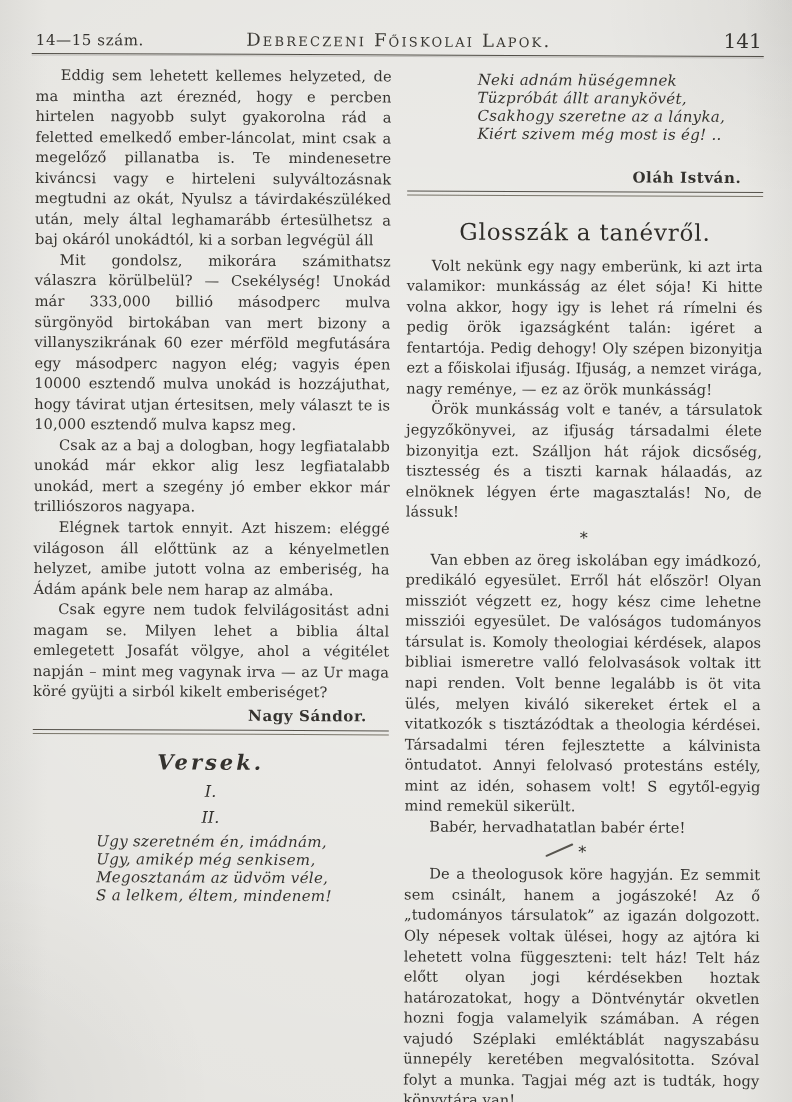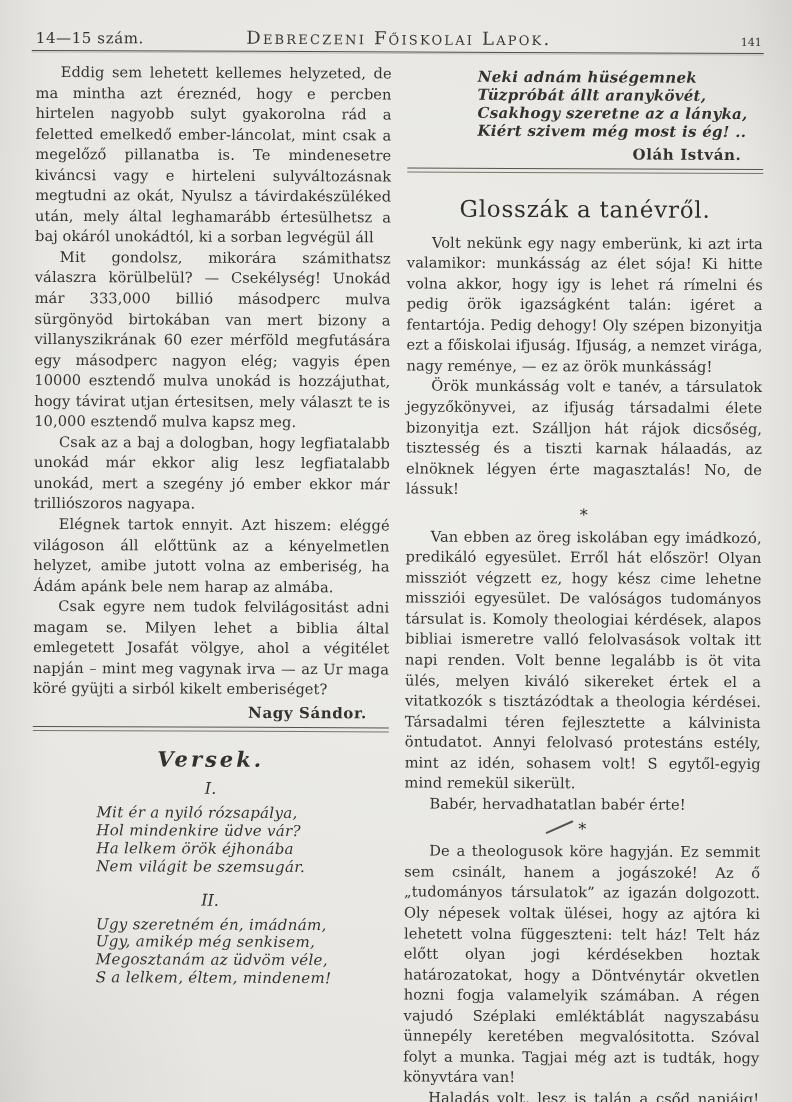--- a/index.html
+++ b/index.html
@@ -25,21 +25,21 @@
     display: flex; align-items: baseline;
     padding: 26px 30px 0 36px;
   }
   .issue-no { width: 168px; font-size: 15px; letter-spacing: 0.6px; }
   .journal-title {
     flex: 1; text-align: center;
     font-variant: small-caps;
     font-size: 18px; letter-spacing: 2.2px;
     color: #3a3833;
   }
-  .page-no { width: 168px; text-align: right; font-size: 11px; }
+  .page-no { width: 168px; text-align: right; font-size: 20px; }
   .head-rule {
     height: 0; border: 0;
     border-top: 1.7px solid #504d46;
     box-shadow: 0 1.5px 0 rgba(80,77,70,0.25);
     margin: 3px 28px 0 32px;
   }
 
   
   .columns {
     display: flex; gap: 16px;
@@ -90,21 +90,21 @@
   .stanza {
     font-style: italic;
     font-size: 15px;
     line-height: 17.9px;
     letter-spacing: 0.3px;
     white-space: pre-line;
     margin: 0 0 14px 64px;
   }
 
   
-  .stanza-top { margin: 5px 0 4px 70px; font-weight: bold; }
+  .stanza-top { margin: 5px 0 24px 70px; }
   .glosszak-title {
     text-align: center;
     font-size: 23px;
     letter-spacing: 0.8px;
     margin: 23px 0 11px;
     color: #302e2a;
   }
   .sep {
     text-align: center;
     font-size: 16px;
@@ -141,24 +141,20 @@
         <p class="para">Mit gondolsz, mikorára számithatsz válaszra körülbelül? — Csekélység! Unokád már 333,000 billió másodperc mulva sürgönyöd birtokában van mert bizony a villanyszikrának 60 ezer mérföld megfutására egy másodperc nagyon elég; vagyis épen 10000 esztendő mulva unokád is hozzájuthat, hogy távirat utjan értesitsen, mely választ te is 10,000 esztendő mulva kapsz meg.</p>
         <p class="para">Csak az a baj a dologban, hogy legfiatalabb unokád már ekkor alig lesz legfiatalabb unokád, mert a szegény jó ember ekkor már trilliószoros nagyapa.</p>
         <p class="para">Elégnek tartok ennyit. Azt hiszem: eléggé világoson áll előttünk az a kényelmetlen helyzet, amibe jutott volna az emberiség, ha Ádám apánk bele nem harap az almába.</p>
         <p class="para">Csak egyre nem tudok felvilágositást adni magam se. Milyen lehet a biblia által emlegetett Josafát völgye, ahol a végitélet napján – mint meg vagynak irva — az Ur maga köré gyüjti a sirból kikelt emberiséget?</p>
         <div class="signature">Nagy Sándor.</div>
         <div class="dbl-rule"></div>
 
         <div class="versek-title">Versek.</div>
 
         <div class="numeral">I.</div>
-        <div class="stanza">Mit ér a nyiló rózsapálya,
-Hol mindenkire üdve vár?
-Ha lelkem örök éjhonába
-Nem világit be szemsugár.</div>
 
         <div class="numeral">II.</div>
         <div class="stanza">Ugy szeretném én, imádnám,
 Ugy, amikép még senkisem,
 Megosztanám az üdvöm véle,
 S a lelkem, éltem, mindenem!</div>
       </div>
 
       <div class="col">
         <div class="stanza stanza-top">Neki adnám hüségemnek

